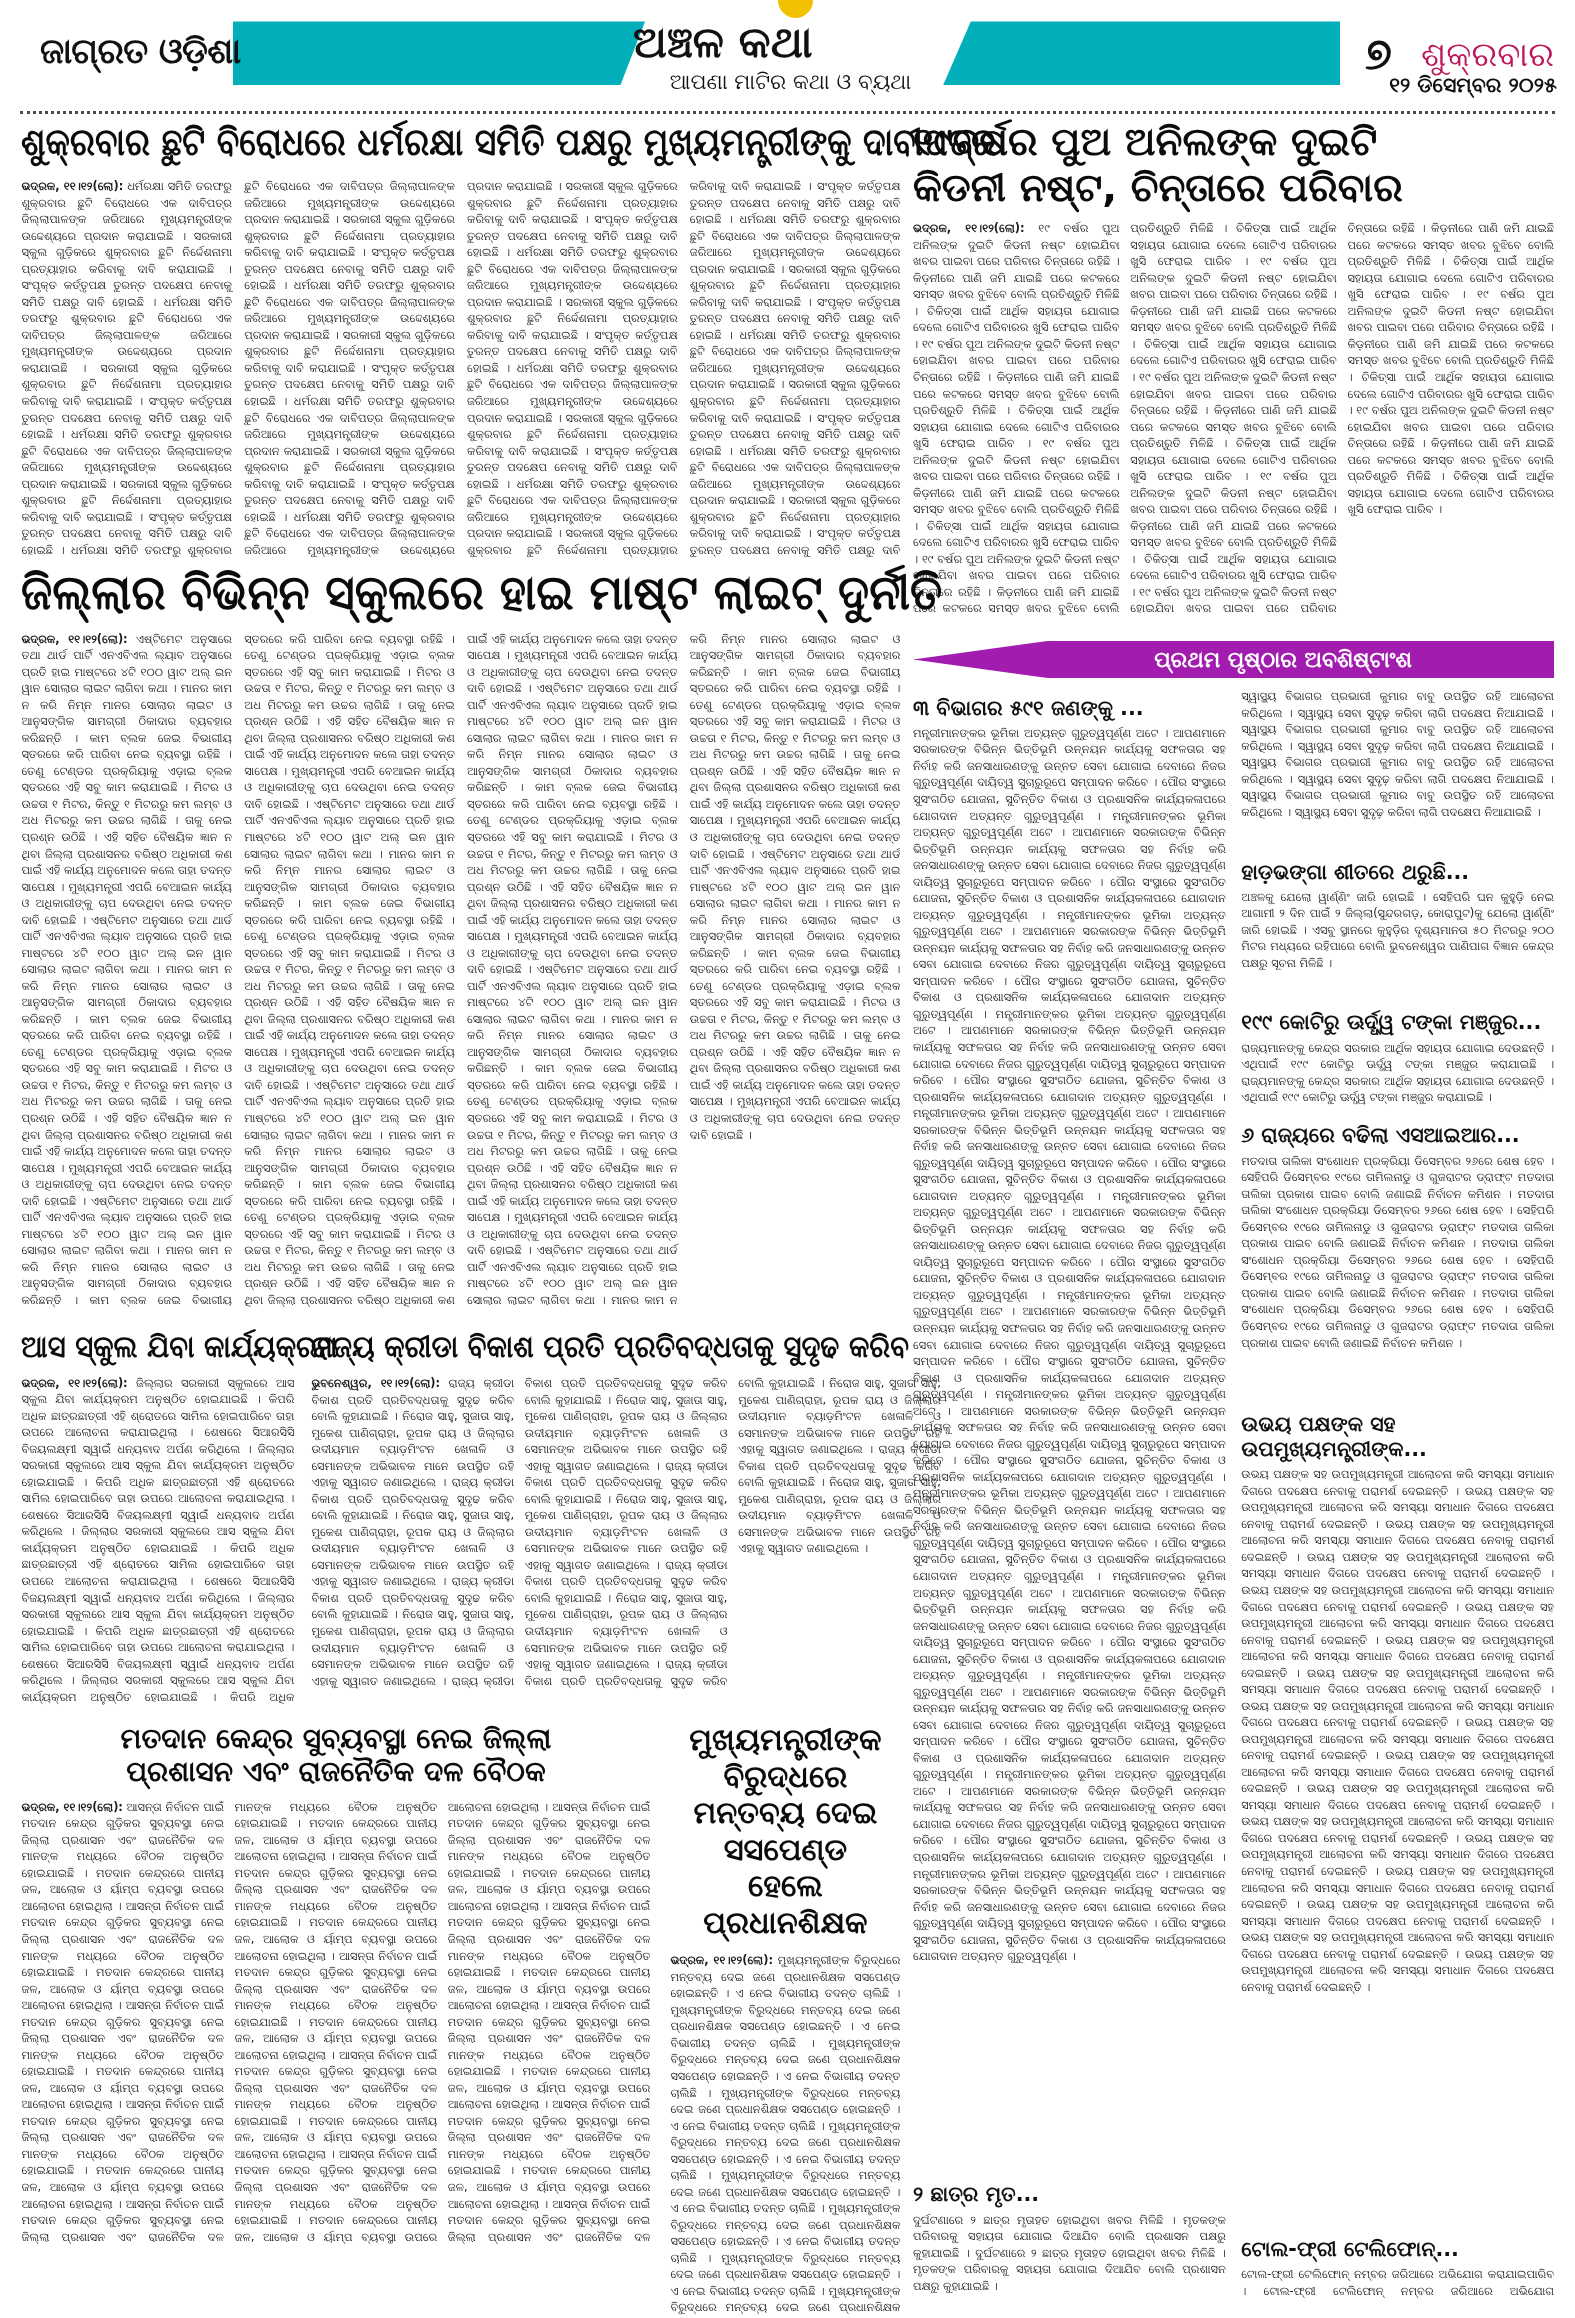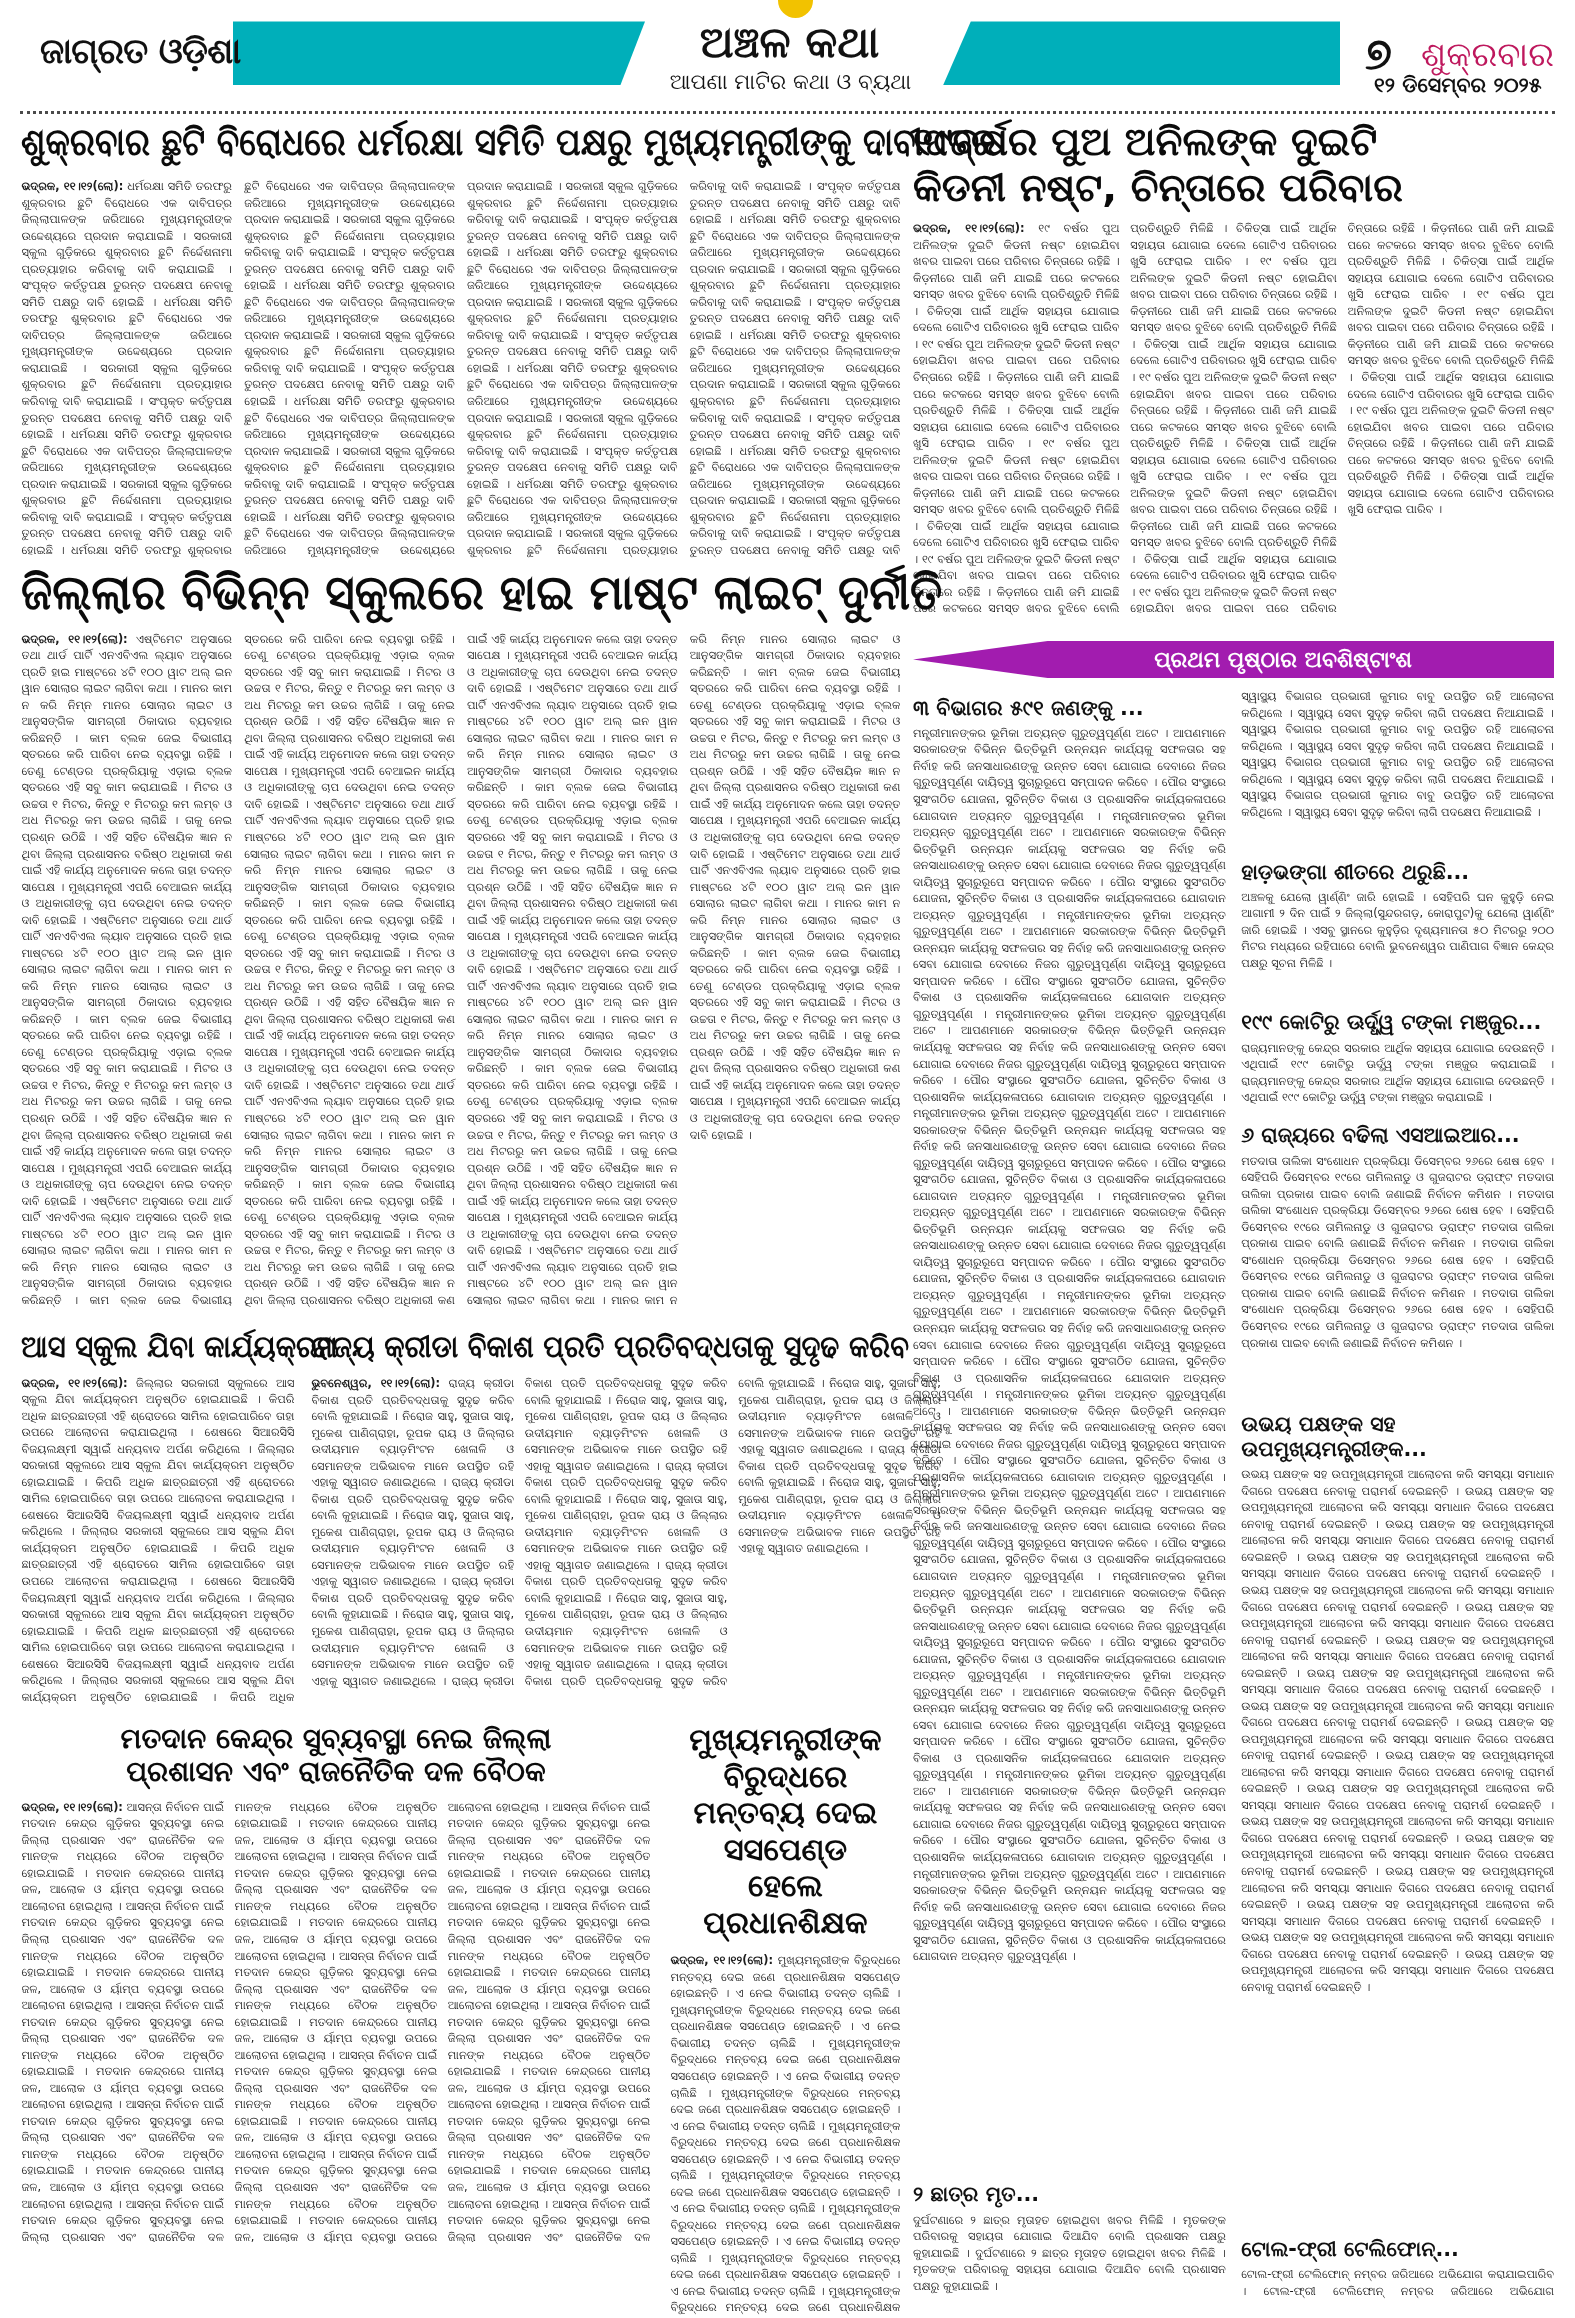--- a/index.html
+++ b/index.html
@@ -4,25 +4,25 @@
 <style>
   html,body{margin:0;padding:0;background:#e8e8e8;}
   .page{position:relative;width:1575px;height:2319px;background:#ffffff;overflow:hidden;
         font-family:"DejaVu Sans",sans-serif;color:#111;}
   
   .teal{position:absolute;top:21.4px;height:64px;background:#00AFBA;}
   .teal.left{left:233px;width:412px;clip-path:polygon(0 0,100% 0,94% 100%,0 100%);}
   .teal.right{left:943px;width:397px;clip-path:polygon(7% 0,100% 0,100% 100%,0 100%);}
   .yellow-dot{position:absolute;left:778px;top:-17px;width:35px;height:35px;border-radius:50%;background:#F2C200;}
   .paper-name{position:absolute;left:40px;top:30.5px;font-size:35px;font-weight:bold;letter-spacing:-0.8px;}
-  .section-title{position:absolute;left:633px;top:17px;width:313px;text-align:center;font-size:43px;font-weight:bold;}
+  .section-title{position:absolute;left:633px;top:17px;width:313px;font-size:43px;font-weight:bold;}
   .section-tagline{position:absolute;left:611px;top:69px;width:359px;text-align:center;font-size:21.4px;font-weight:normal;}
   .page-number{position:absolute;left:1365px;top:27.5px;font-size:44px;font-weight:bold;}
   .day-name{position:absolute;left:1421px;top:34px;font-size:34px;color:#be185d;}
-  .date-line{position:absolute;left:1374px;top:73px;width:198px;font-size:20.6px;font-weight:bold;}
+  .date-line{position:absolute;left:1374px;top:73px;width:198px;text-align:center;font-size:20.6px;font-weight:bold;}
   .dotted-rule{position:absolute;left:20px;right:20px;top:111px;border-top:3.1px dotted #4a4a4a;}
   
   .headline{font-weight:bold;color:#0b0b0b;}
   .hl-condensed{white-space:nowrap;transform-origin:left center;}
   .body-text{font-size:11.4px;line-height:1.45;text-align:justify;overflow:hidden;column-fill:auto;color:#1c1c1c;}
   .body-text .dateline{font-weight:bold;}
   .subhead{font-size:20.6px;font-weight:bold;margin:7.6px 0 4.6px 0;line-height:1.2;}
   
   .sec-a1{position:absolute;left:21.4px;top:122px;width:879px;}
   .sec-a1 .headline{font-size:34px;transform:scale(.97,1.12);height:50px;}

